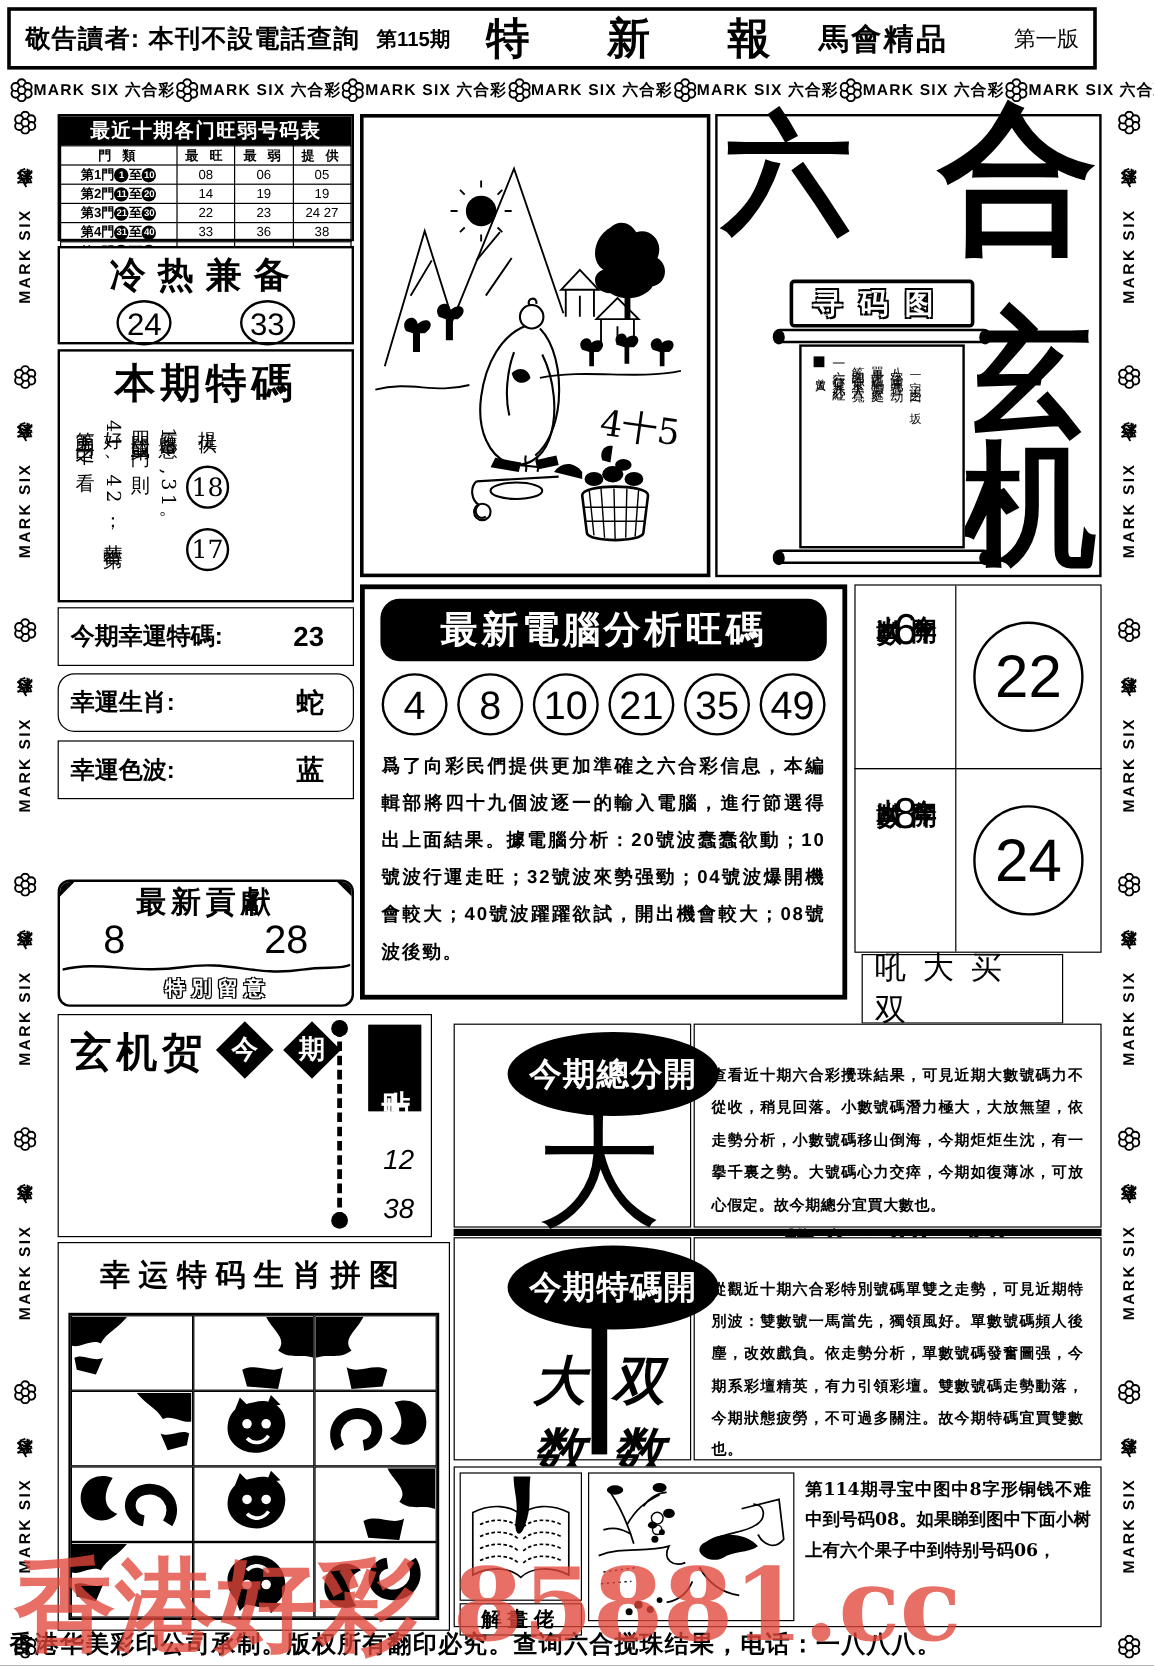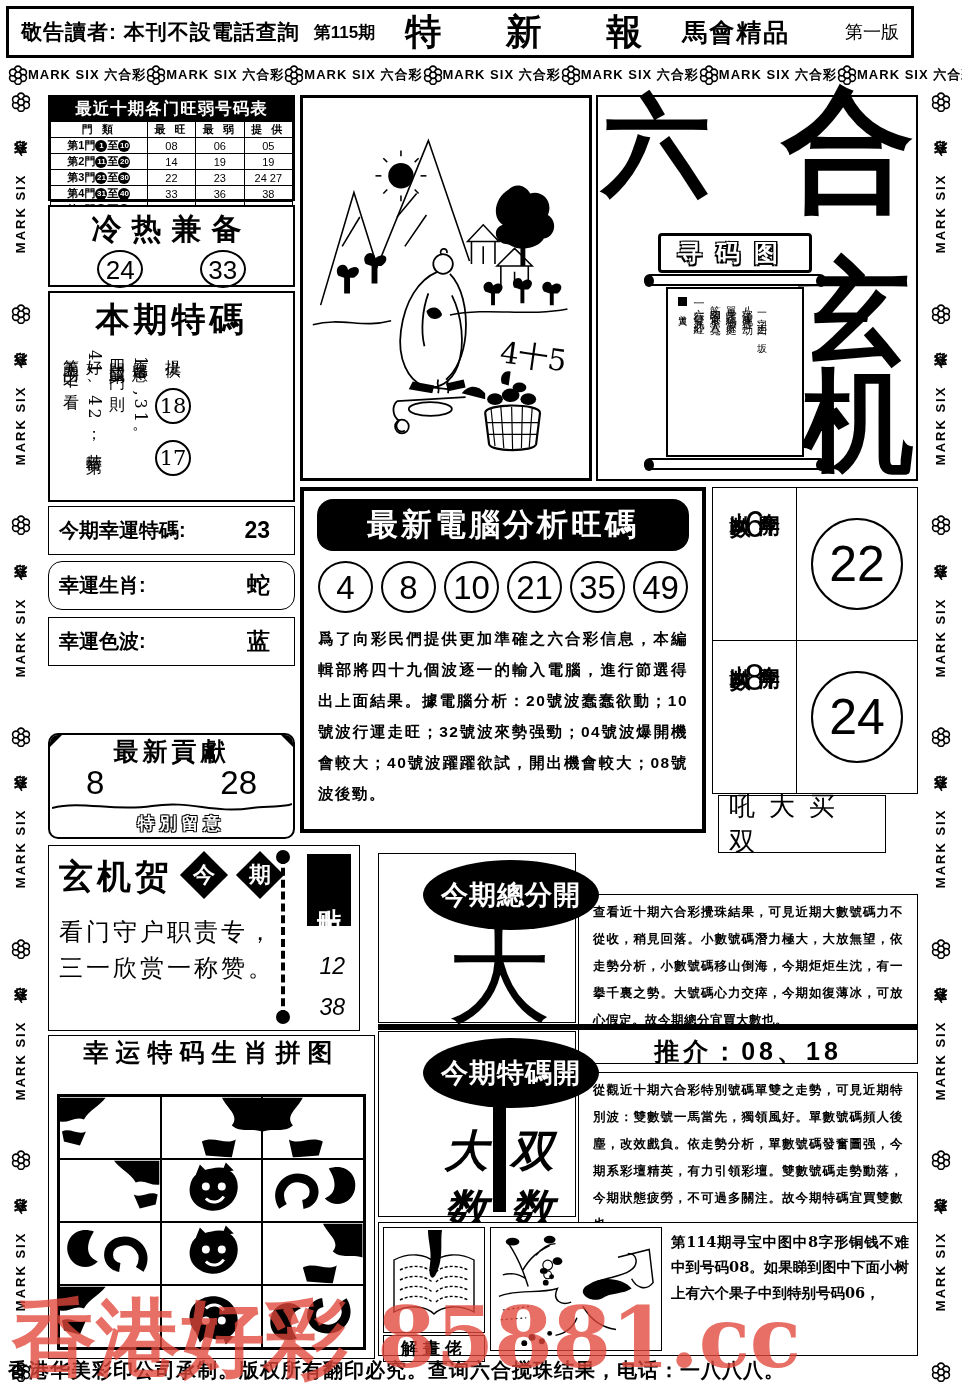--- a/index.html
+++ b/index.html
@@ -102,21 +102,21 @@
   .my-dash::before,.my-dash::after { content:""; position:absolute; left:-9px; width:14px; height:14px;
              background:#000; border-radius:50%; }
   .my-dash::before { top:-6px; } .my-dash::after { bottom:-6px; }
   .tipbox { position:absolute; right:8px; top:8px; width:44px; height:72px; background:#000; color:#fff;
             writing-mode:vertical-rl; text-orientation:upright; font-size:24px; font-weight:bold;
             display:flex; align-items:center; justify-content:center; border:1px solid #000; }
   .tips { position:absolute; right:14px; top:100px; font-size:23px; font-style:italic; line-height:1.8; }
 
   
   .puzzle { left:48px; top:1035px; width:327px; height:324px; border:1.5px solid #000; }
-  .pz-title { font-size:25px; letter-spacing:7px; text-align:center; font-weight:bold; }
+  .pz-title { font-size:25px; letter-spacing:7px; text-align:center; margin-top:10px; font-weight:bold; }
   .pz-grid { position:absolute; left:8px; right:8px; top:58px; bottom:8px;
              display:grid; grid-template-columns:repeat(3,1fr); grid-template-rows:repeat(4,1fr);
              border:2px solid #000; }
   .pz-cell { border:1.5px solid #000; overflow:hidden; }
   .pz-cell svg { width:100%; height:100%; }
 
   
   .feature { left:300px; top:95px; width:292px; height:386px; border:3px solid #000; }
   .feature svg { width:100%; height:100%; }
 
@@ -162,21 +162,21 @@
   .app-labels { writing-mode:vertical-rl; font-size:21px; font-weight:bold; line-height:1.15; letter-spacing:2px; }
   .app-labels div { margin:0 5px; }
   .app-count { font-size:36px; margin-top:2px; }
   .app-right { flex:1; display:flex; align-items:center; justify-content:center; }
   .app-ring { width:92px; height:92px; line-height:88px; font-size:50px; border-radius:50%; border-width:2.5px; }
 
   
   .bs-head { left:718px; top:795px; width:168px; height:58px; border:1.5px solid #000;
              display:flex; align-items:center; justify-content:center;
              font-size:26px; letter-spacing:14px; padding-left:10px; }
-  .analysis { border:1.5px solid #000; padding:4px 14px 6px;margin-top:41px; }
+  .analysis { border:1.5px solid #000; padding:29px 14px 6px; }
   .an1 { left:578px; top:853px; width:340px; height:170px; }
   .an2 { left:578px; top:1031px; width:340px; height:186px; }
   .an-text { font-size:12.5px; line-height:2.15; letter-spacing:0.5px; text-align:justify; font-weight:bold; }
   .an-reco { font-size:25px; font-weight:bold; letter-spacing:4px; text-align:center; margin-top:2px; }
 
   .ovalbox { border:1.5px solid #000; text-align:center;padding-left:44px; }
   .tot { left:378px; top:853px; width:198px; height:170px; }
   .spo { left:378px; top:1031px; width:198px; height:186px; }
   .oval { margin:6px auto 0; width:176px; height:70px; background:#000; border-radius:50%;
           color:#fff; font-size:27px; font-weight:bold; letter-spacing:1px;
@@ -438,24 +438,20 @@
   <div class="abs mystery">
     <div class="my-titleline">
       <span class="my-title serif">玄机贺</span>
       <span class="diamond">
           <span>今</span>
         </span>
       <span class="diamond">
           <span>期</span>
         </span>
     </div>
-    <div class="my-poem serif">
-      <div>看门守户职责专，</div>
-      <div>三一欣赏一称赞。</div>
-    </div>
     <div class="my-dash"></div>
     <div class="tipbox">贴士</div>
     <div class="tips">
       <div>12</div>
       <div>38</div>
     </div>
   </div>
 
   <div class="abs puzzle">
     <div class="pz-title serif">幸运特码生肖拼图</div>

